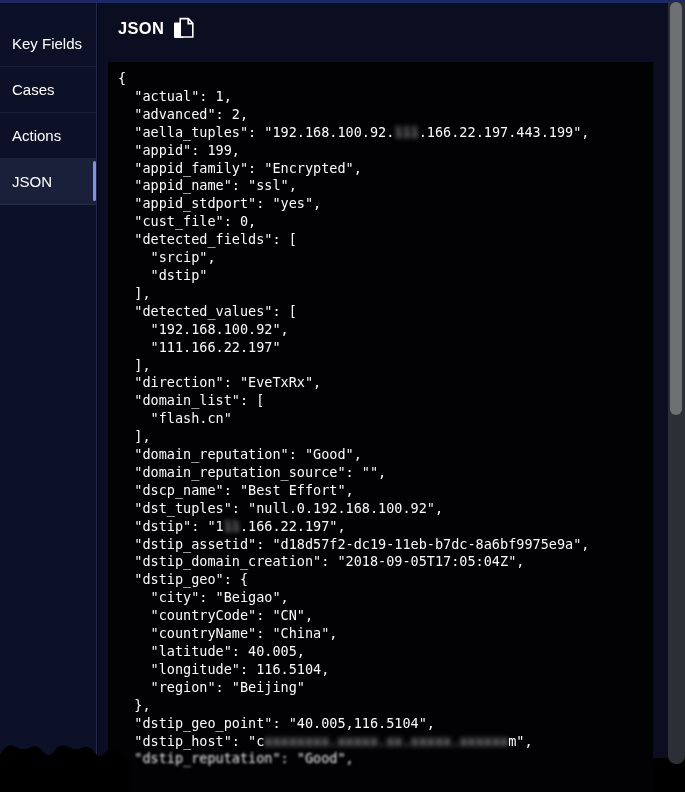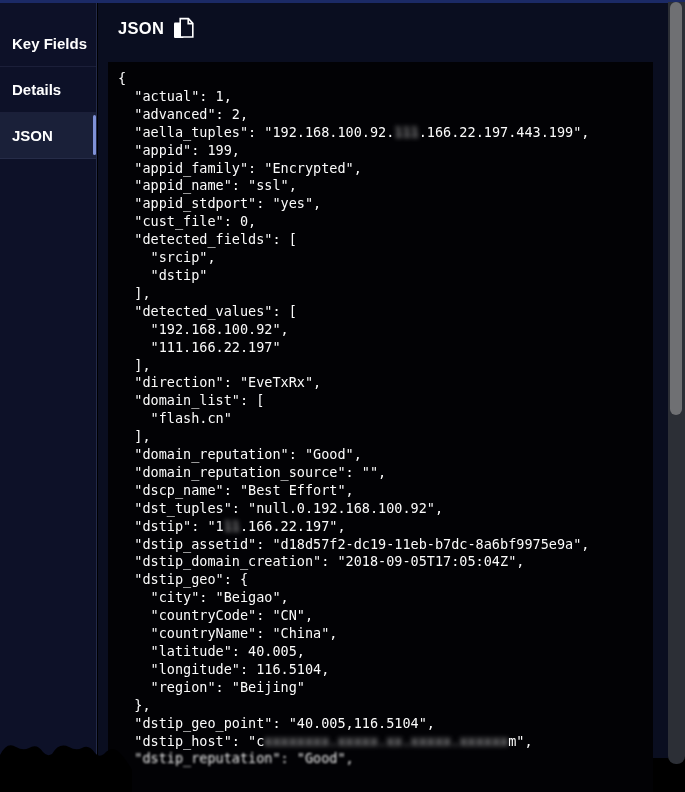--- a/index.html
+++ b/index.html
@@ -9,21 +9,21 @@
   }
   .top-line{position:absolute;left:0;top:0;width:685px;height:3px;background:#1b2a66;}
   
   .sidebar{
     position:absolute;left:0;top:3px;width:97px;height:753px;
     background:#0d1128;border-right:1px solid #232a49;box-sizing:border-box;
     padding-top:18px;
   }
   .side-item{
     position:relative;height:45px;display:flex;align-items:center;
-    padding-left:12px;color:#ffffff;font-size:15px;font-weight:700;
+    padding-left:12px;color:#ffffff;font-size:15px;font-weight:400;
     border-bottom:1px solid rgba(125,135,175,0.13);cursor:pointer;
   }
   .side-item.selected{background:#1a2039;}
   .side-indicator{
     position:absolute;right:0;top:2px;bottom:3px;width:3px;border-radius:2px;
     background:#8092d8;
   }
   
   .main-bg{
     position:absolute;left:98px;top:3px;width:587px;height:755px;
@@ -64,21 +64,24 @@
 <body>
 
 <div id="screen">
   <div class="top-line"></div>
 
   <nav class="sidebar">
       <div class="side-item">
         <span>Key Fields</span>
       </div>
       <div class="side-item">
-        <span>Details</span>
+        <span>Cases</span>
+      </div>
+      <div class="side-item">
+        <span>Actions</span>
       </div>
       <div class="side-item selected">
         <span>JSON</span>
         <span class="side-indicator"></span>
       </div>
     </nav>
 
   <div class="main-bg"></div>
 
   <div class="panel-header">

